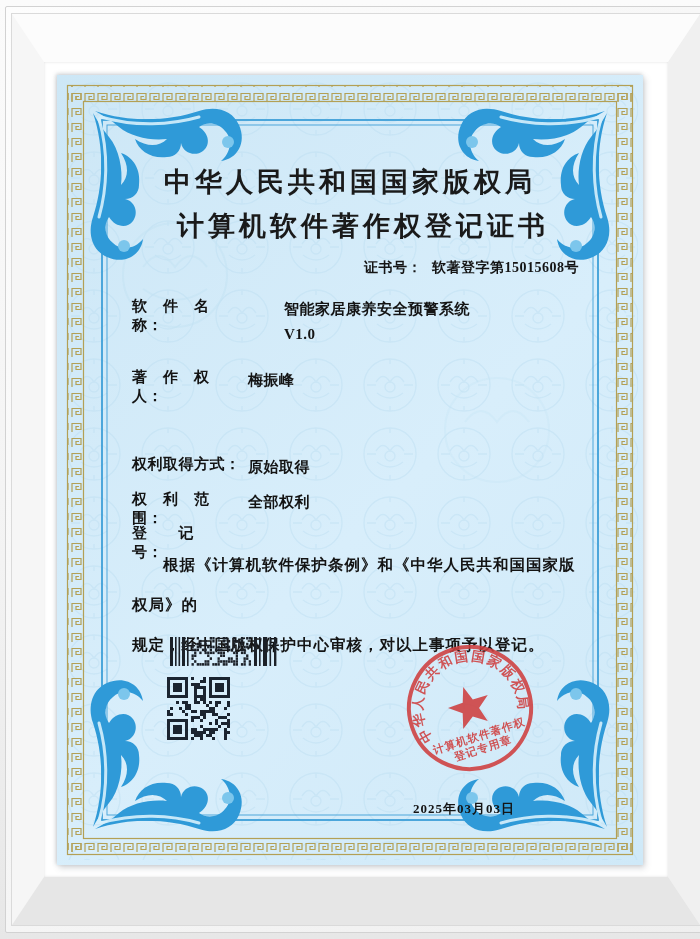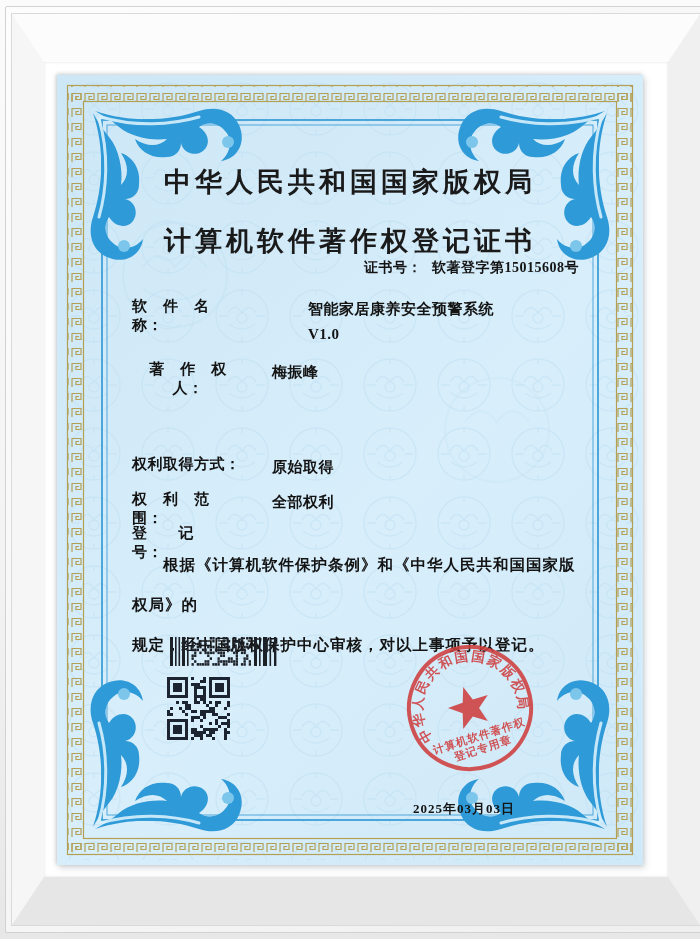--- a/index.html
+++ b/index.html
@@ -8,27 +8,27 @@
   
   .frame-ring{position:absolute;left:5px;top:6px;right:5px;bottom:6px;background:linear-gradient(135deg,#fdfdfd,#efefef);border:1px solid #d2d2d2;border-radius:2px;}
   .frame-bevel{position:absolute;left:12px;top:14px;right:12px;bottom:14px;border-style:solid;border-width:48px 32px 48px 32px;border-color:#fcfcfc #f0f0f0 #e6e6e6 #f6f6f6;background:#ffffff;outline:1px solid #dadada;box-shadow:inset 0 0 3px rgba(0,0,0,.12);}
   
   .paper{position:absolute;left:57px;top:75px;width:586px;height:790px;background:linear-gradient(135deg,#cde7f6 0%,#d8eefb 55%,#cfe9f8 100%);box-shadow:-1px -1px 4px rgba(90,100,110,.30),2px 3px 6px rgba(90,100,110,.25);}
   .decor{position:absolute;left:0;top:0;}
   
   .txt{position:absolute;color:#141414;}
   .title{left:0;width:586px;text-align:center;font-weight:bold;font-size:27px;letter-spacing:4px;color:#1a1a1a;}
   .title1{top:89px;}
-  .title2{top:148px;}
+  .title2{top:133px;margin-left:13px;}
   .certno{top:184px;right:64px;font-size:14px;font-weight:bold;letter-spacing:.5px;}
   .certno .lbl{margin-right:10px;}
   .field{left:75px;font-size:15px;font-weight:bold;letter-spacing:.5px;display:flex;}
   .field .flabel{width:112px;flex:0 0 112px;}
-  .field .fvalue{margin-left:28px;line-height:25px;}
-  .f0{top:222px;gap:36px;} .f1{top:285px;text-align:center;} .f2{top:380px;} .f3{top:415px;} .f4{top:449px;align-items:flex-end;}
+  .field .fvalue{margin-left:4px;line-height:25px;}
+  .f0{top:222px;gap:36px;} .f1{top:293px;} .f2{top:380px;} .f3{top:415px;} .f4{top:449px;align-items:flex-end;}
   .para{left:75px;top:470px;width:445px;font-size:15.5px;font-weight:bold;line-height:40px;letter-spacing:1px;}
   .para .ln1{text-indent:2em;}
   .date{left:356px;top:686px;font-size:13px;font-weight:bold;letter-spacing:1px;z-index:6;margin-top:39px;}
   
   .barcode{position:absolute;left:113px;top:562px;z-index:4;}
   .qrcode{position:absolute;left:110px;top:602px;z-index:4;}
   .seal{position:absolute;left:333px;top:553px;z-index:5;opacity:.88;}
 </style>
 </head>
 <body>

